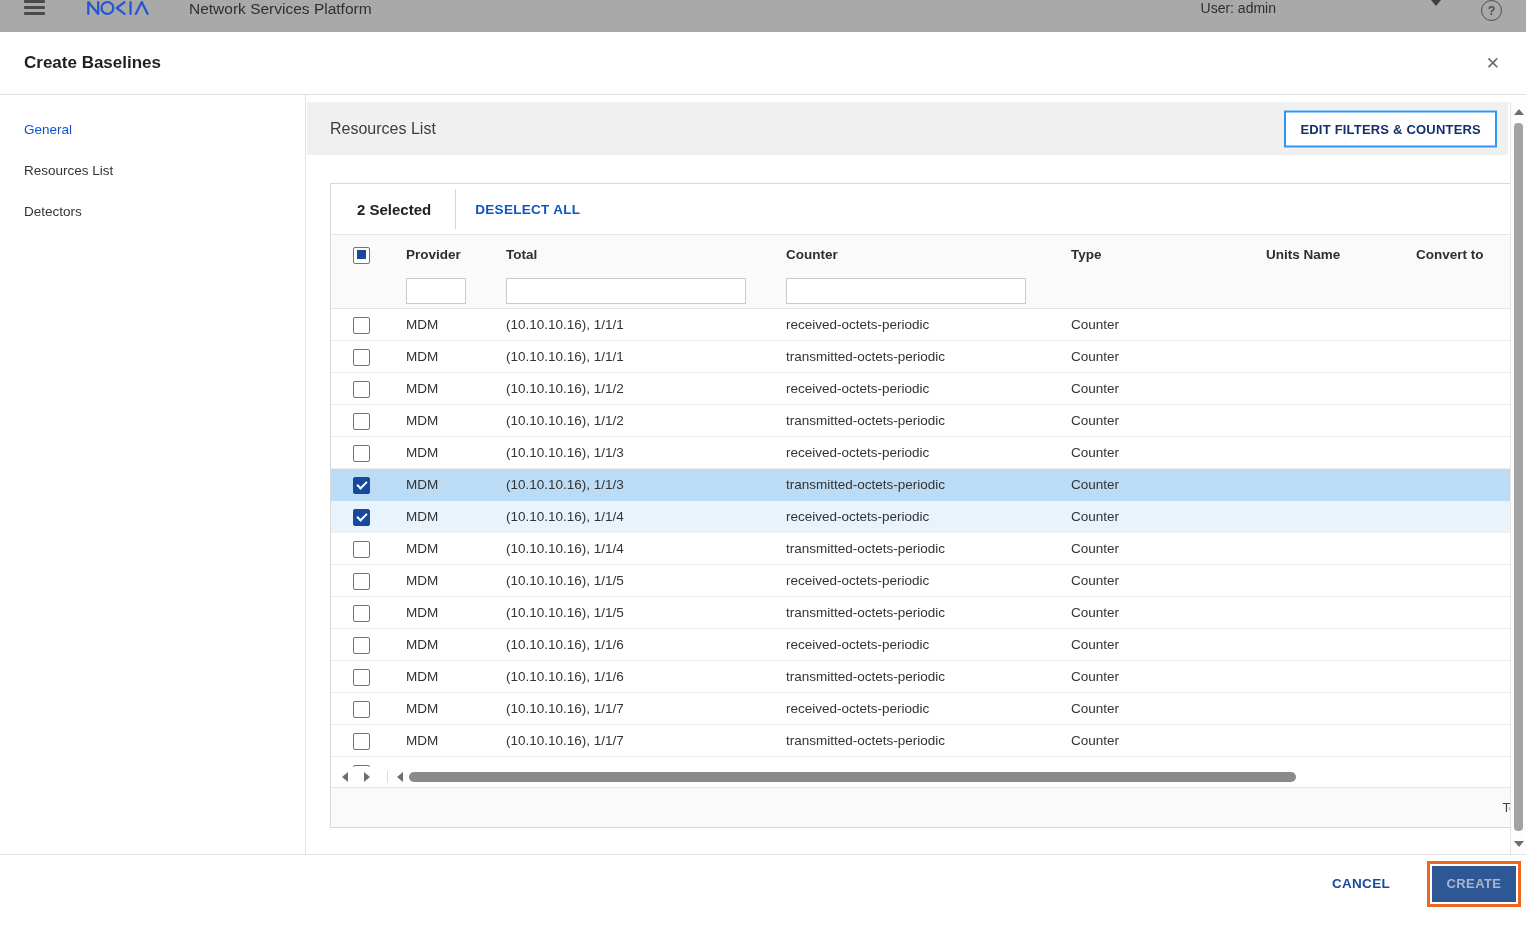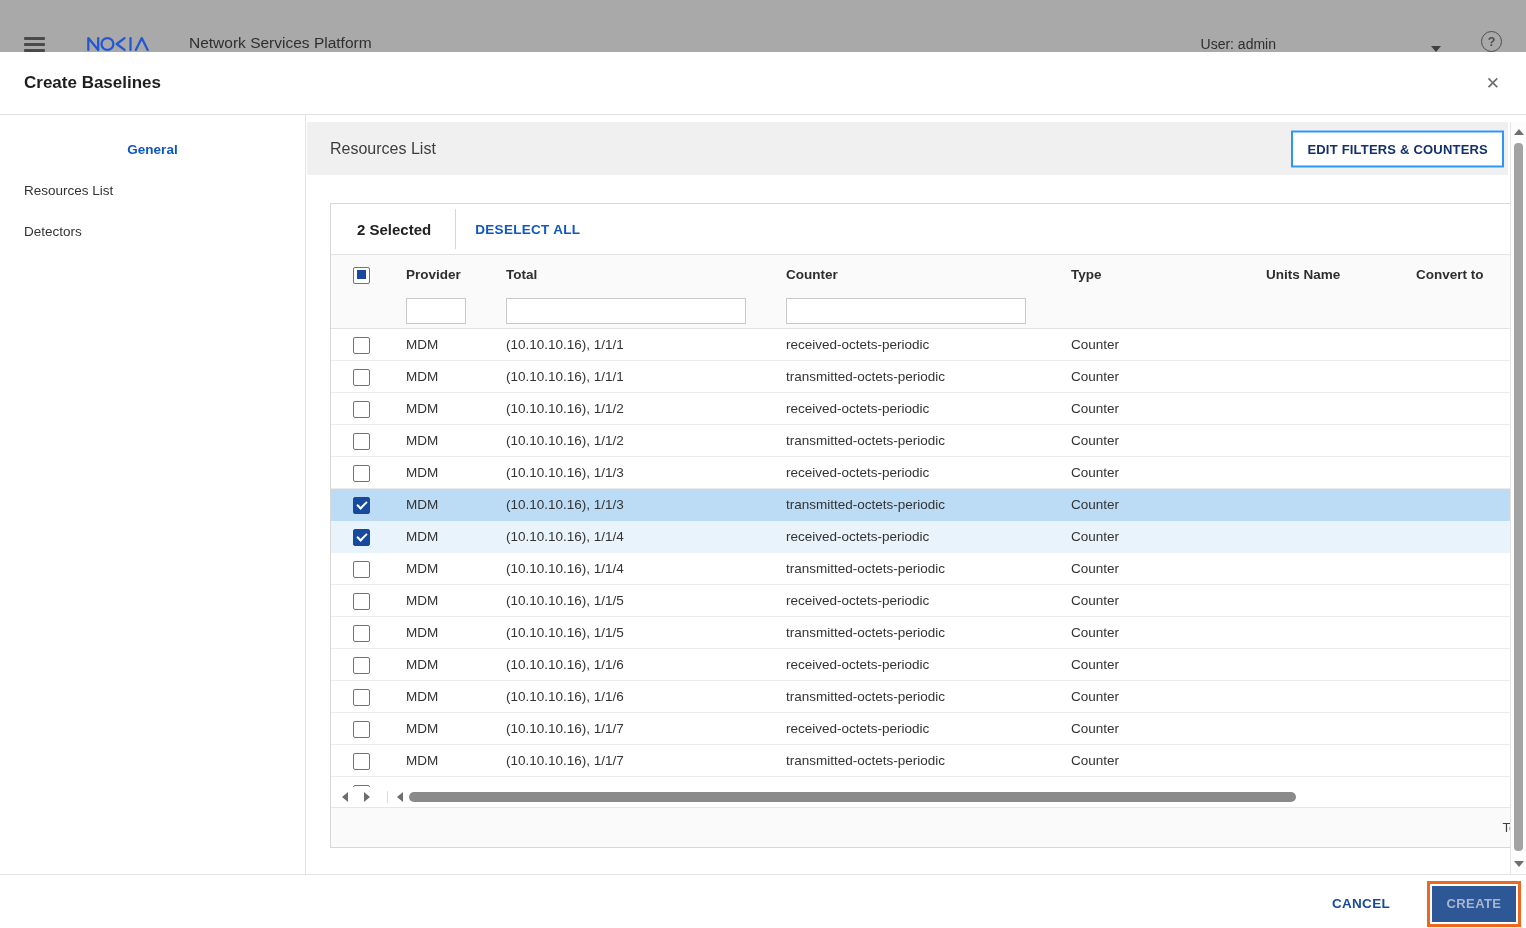--- a/index.html
+++ b/index.html
@@ -19,46 +19,46 @@
     --band-bg:#f0f0f0;
     --head-bg:#fafafa;
     --text-main:#333333;
   }
   *{box-sizing:border-box;margin:0;padding:0;}
   html,body{width:1526px;height:928px;overflow:hidden;}
   body{font-family:"Liberation Sans",sans-serif;background:#ffffff;color:var(--text-main);}
   .app{position:relative;width:1526px;height:928px;background:#fff;}
 
   
-  .topbar{height:52px;background:var(--topbar-bg);display:flex;align-items:flex-end;padding:0 24px;}
+  .topbar{height:32px;background:var(--topbar-bg);display:flex;align-items:flex-start;padding:0 24px;}
   .hamburger{width:21px;height:15px;display:flex;flex-direction:column;justify-content:space-between;cursor:pointer;}
   .hamburger span{display:block;height:2.6px;background:#4a4a4a;border-radius:1px;}
   .nokia-logo{margin-left:42px;display:flex;align-items:center;}
   .product-title{margin-left:40px;font-size:15.5px;color:#2f2f2f;}
   .topbar .spacer{flex:1;}
   .user-label{font-size:14px;color:#2e2e2e;}
   .caret-down{margin-left:155px;width:0;height:0;border-left:5px solid transparent;border-right:5px solid transparent;border-top:6px solid #3f3f3f;cursor:pointer;}
   .help-icon{margin-left:40px;width:21px;height:21px;border:1.6px solid #4d4d4d;border-radius:50%;display:flex;align-items:center;justify-content:center;font-size:12.5px;color:#4d4d4d;font-weight:700;cursor:pointer;}
 
   
   .dialog-header{height:63px;display:flex;align-items:center;padding:0 24px;border-bottom:1px solid #e0e0e0;position:relative;background:#fff;}
   .dialog-title{font-size:17px;font-weight:700;color:#1f1f1f;}
   .close-btn{position:absolute;right:26px;top:50%;transform:translateY(-50%);font-size:17px;color:#6e6e6e;cursor:pointer;line-height:1;}
 
   
   .content{display:flex;height:759px;}
   .sidebar{width:306px;border-right:1px solid #e2e2e2;padding-top:14px;background:#fff;flex:0 0 306px;}
   .side-item{padding:13px 24px;font-size:13.5px;color:#333;cursor:pointer;}
-  .side-item.active{color:var(--accent-blue);font-weight:700;text-align:center;}
+  .side-item.active{color:var(--accent-blue);font-weight:400;}
 
   .main{flex:1;position:relative;background:#fff;min-width:0;}
 
   .band{margin:7px 18px 0 1px;height:53px;background:var(--band-bg);display:flex;align-items:center;position:relative;}
   .band-title{margin-left:23px;font-size:16px;color:#3d3d3d;}
-  .edit-btn{position:absolute;right:4px;top:50%;transform:translateY(-50%);background:#fff;border:2px solid var(--edit-border);color:var(--navy-text);font-weight:700;font-size:13px;letter-spacing:.2px;padding:9px 14px;cursor:pointer;font-family:"Liberation Sans",sans-serif;}
+  .edit-btn{position:absolute;right:11px;top:50%;transform:translateY(-50%);background:#fff;border:2px solid var(--edit-border);color:var(--navy-text);font-weight:700;font-size:13px;letter-spacing:.2px;padding:9px 14px;cursor:pointer;font-family:"Liberation Sans",sans-serif;}
 
   
   .card{margin:28px 0 0 24px;width:1284px;height:645px;border:1px solid var(--card-border);background:#fff;display:flex;flex-direction:column;}
   .sel-bar{height:50px;display:flex;align-items:center;flex:0 0 50px;}
   .sel-count{margin-left:26px;font-size:15px;font-weight:700;color:#222;}
   .sel-divider{width:1px;align-self:stretch;margin:5px 0 5px 24px;background:#d6d6d6;}
   .deselect{margin-left:19px;font-size:13.5px;font-weight:700;color:var(--accent-blue);letter-spacing:.3px;cursor:pointer;}
 
   .grid{display:grid;grid-template-columns:75px 100px 280px 285px 195px 150px minmax(0,1fr);align-items:center;}
   .thead{height:40px;background:var(--head-bg);border-top:1px solid #e3e3e3;flex:0 0 40px;}

